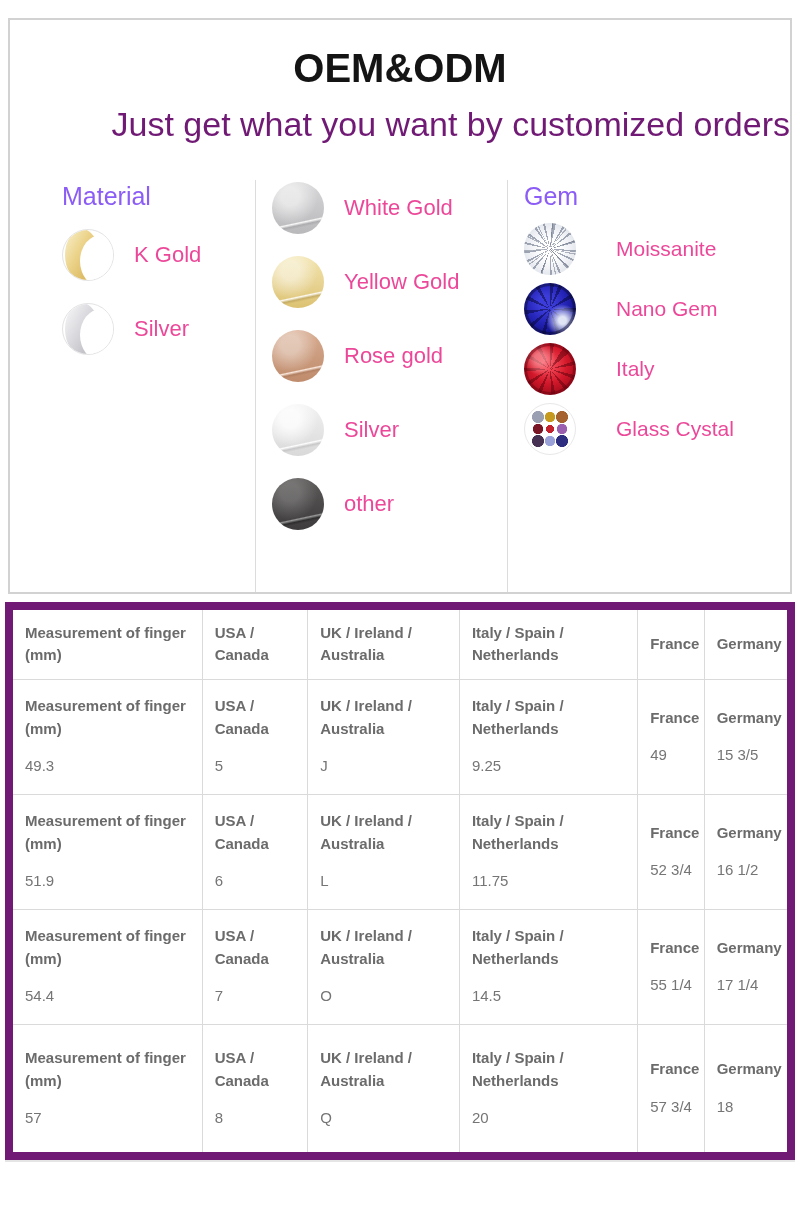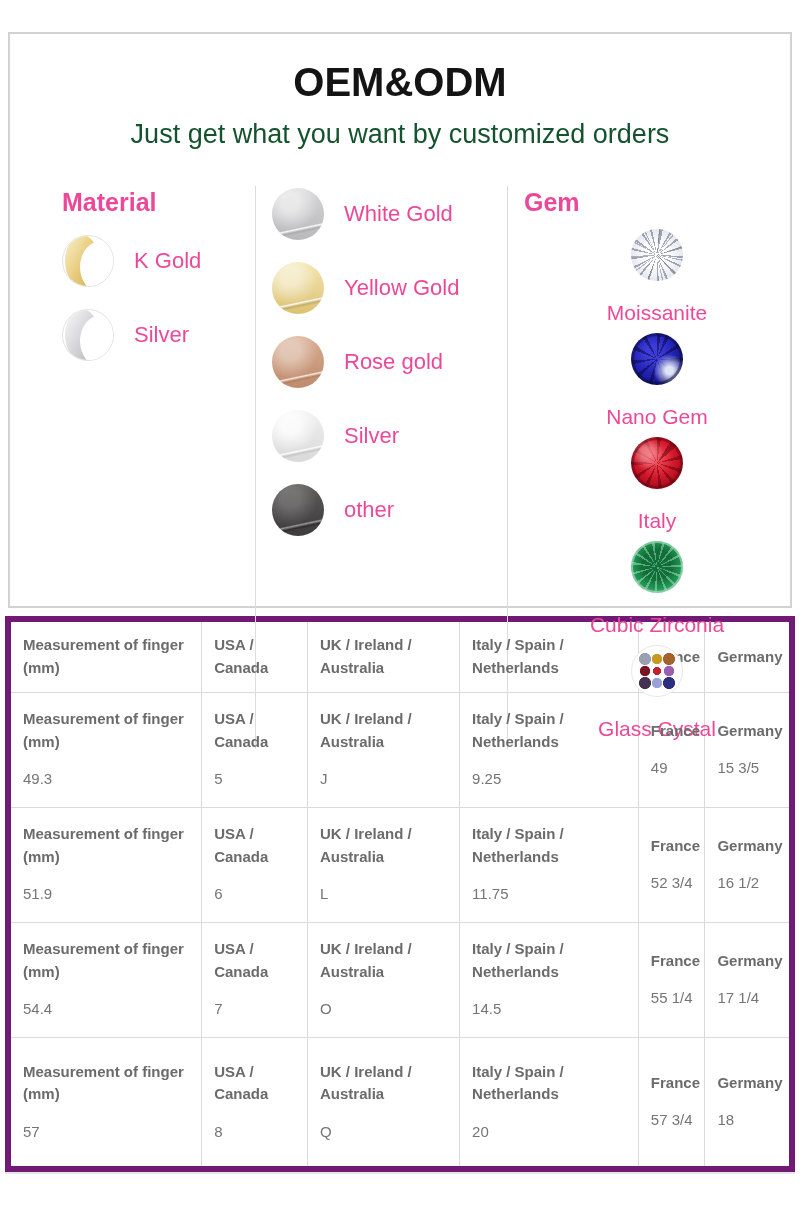--- a/index.html
+++ b/index.html
@@ -1,44 +1,44 @@
 <!DOCTYPE html>
 <html><head>
 <meta charset="utf-8">
 <style>
   * { margin:0; padding:0; box-sizing:border-box; }
   html,body { background:#ffffff; width:800px; font-family:"Liberation Sans", sans-serif; }
   body { height:1220px; overflow:hidden; }
 
   
   .promo-box {
-    margin:32px 8px 0 8px;
+    margin:18px 8px 0 8px;
     width:784px; height:576px;
     border:2px solid #d2d2d2;
     display:flex; flex-direction:column;
   }
   .promo-title {
     margin-top:26px; text-align:center;
     font-size:40px; font-weight:bold; color:#141414;
     letter-spacing:0px;
   }
   .promo-subtitle {
-    margin-top:14px; text-align:center;
-    font-size:27px; font-weight:400; color:#14532d;
+    margin-top:14px; text-align:right;
+    font-size:34px; font-weight:400; color:#701a75;
   }
   .options-row { display:flex; align-items:stretch; margin-top:36px; flex:1; }
   .option-col { padding-top:2px; }
   .option-col + .option-col { border-left:1px solid #dcdcdc; }
   .col-material { width:245px; padding-left:52px; }
   .col-color    { width:252px; padding-left:16px; }
   .col-gem      { flex:1; padding-left:16px; }
-  .option-heading { font-size:25px; font-weight:bold; color:#ec4899; margin-bottom:18px; }
+  .option-heading { font-size:25px; font-weight:normal; color:#8b5cf6; margin-bottom:18px; }
   .col-gem .option-heading { margin-bottom:12px; }
   .option-item { display:flex; align-items:center; gap:20px; margin-bottom:22px; }
-  .col-gem .option-item { gap:20px; margin-bottom:8px;flex-direction:column; }
+  .col-gem .option-item { gap:40px; margin-bottom:8px; }
   .option-label { font-size:22px; color:#ec4899; white-space:nowrap; }
   .col-gem .option-label { font-size:21px; }
 
   
   .swatch { width:52px; height:52px; border-radius:50%; flex:0 0 52px; position:relative; }
 
   
   .swatch--k-gold, .swatch--silver-material {
     background:#fff; border:1px solid #e3e3e3; overflow:hidden;
   }
@@ -128,21 +128,21 @@
       radial-gradient(circle at 50% 74%, #9aa0d8 0 11%, rgba(0,0,0,0) 12%),
       radial-gradient(circle at 74% 74%, #2e2e80 0 11%, rgba(0,0,0,0) 12%),
       #ffffff;
     border:1px solid #e8e8e8;
   }
 
   
   .size-table-wrap { margin:8px 5px 0 5px; }
   table.size-table {
     width:790px; border-collapse:collapse; table-layout:fixed;
-    border:6px solid #701a75;
+    border:8px solid #701a75;
     box-shadow:0 2px 0 rgba(0,0,0,.10);
   }
   .size-table th, .size-table td {
     border:1px solid #dadada;
     vertical-align:middle; text-align:left;
     padding:10px 8px 10px 12px;
     font-size:15px; line-height:1.5; color:#6e6e6e;
     font-weight:400;
   }
   .size-table thead tr { height:73px; }
@@ -205,24 +205,20 @@
           </div>
           <div class="option-item">
             <span class="swatch swatch--nano-gem"></span>
             <span class="option-label">Nano Gem</span>
           </div>
           <div class="option-item">
             <span class="swatch swatch--ruby"></span>
             <span class="option-label">Italy</span>
           </div>
           <div class="option-item">
-            <span class="swatch swatch--cubic-zirconia"></span>
-            <span class="option-label">Cubic Zirconia</span>
-          </div>
-          <div class="option-item">
             <span class="swatch swatch--glass-crystal"></span>
             <span class="option-label">Glass Cystal</span>
           </div>
         </div>
     </div>
   </div>
 </section>
 
 <div class="size-table-wrap">
   <table class="size-table">

